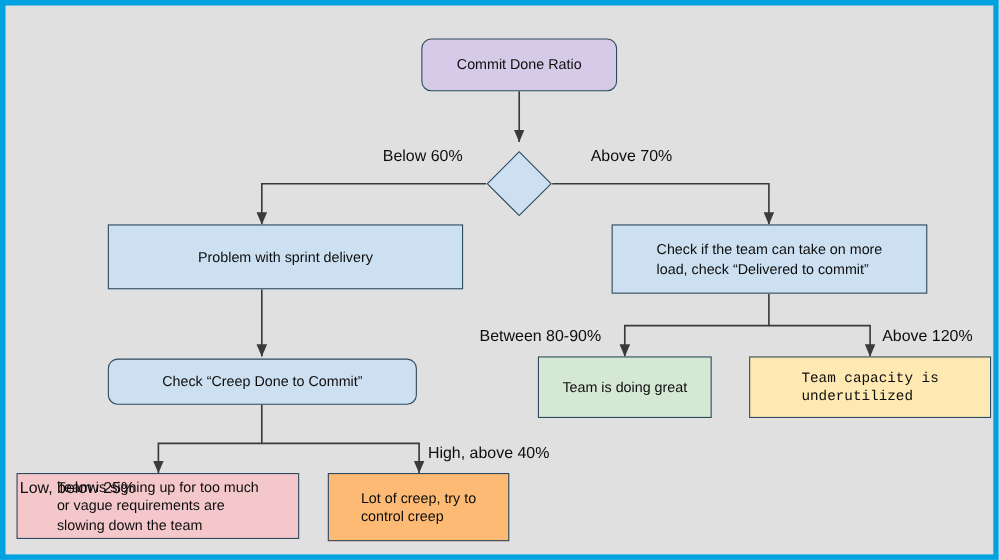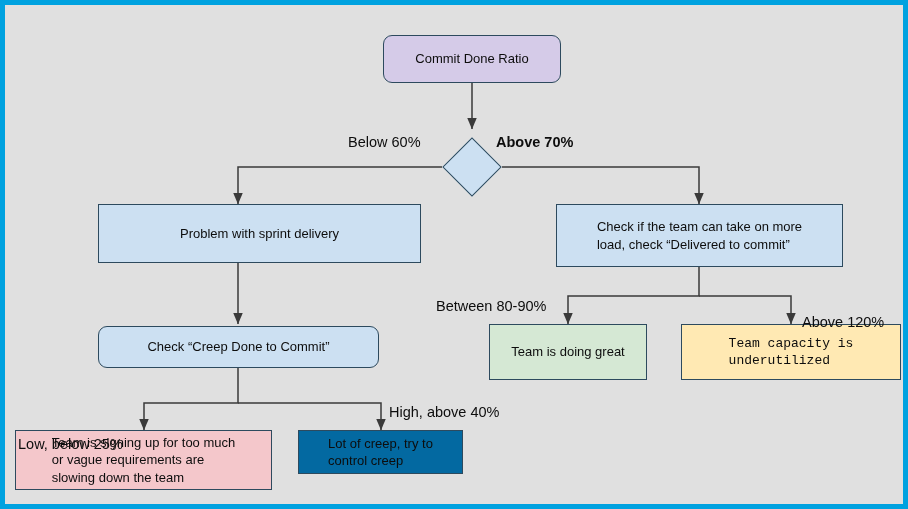--- a/index.html
+++ b/index.html
@@ -97,28 +97,28 @@
 
   <div class="node" style="left:484px; top:319px; width:158px; height:56px; background:#d5e8d4;">Team is doing great</div>
 
   <div class="node" style="left:676px; top:319px; width:220px; height:56px; background:#ffe9b3;font-family:Liberation Mono, monospace;">Team capacity is
 underutilized</div>
 
   <div class="node" style="left:10px; top:425px; width:257px; height:60px; background:#f4c7cb;">Team is signing up for too much
 or vague requirements are
 slowing down the team</div>
 
-  <div class="node" style="left:293px; top:425px; width:165px; height:44px; background:#0369a1;">Lot of creep, try to
+  <div class="node" style="left:293px; top:425px; width:165px; height:62px; background:#fdba74;">Lot of creep, try to
 control creep</div>
 
   <div class="edge-label" style="left:343px; top:130px;">Below 60%</div>
 
-  <div class="edge-label" style="left:491px; top:130px;font-weight:bold;">Above 70%</div>
+  <div class="edge-label" style="left:532px; top:130px;">Above 70%</div>
 
   <div class="edge-label" style="left:431px; top:294px;">Between 80-90%</div>
 
-  <div class="edge-label" style="left:797px; top:310px;">Above 120%</div>
+  <div class="edge-label" style="left:797px; top:294px;">Above 120%</div>
 
   <div class="edge-label" style="left:13px; top:400px;margin-top:32px;">Low, below 25%</div>
 
   <div class="edge-label" style="left:384px; top:400px;">High, above 40%</div>
 
 </div>
 
 </body></html>

